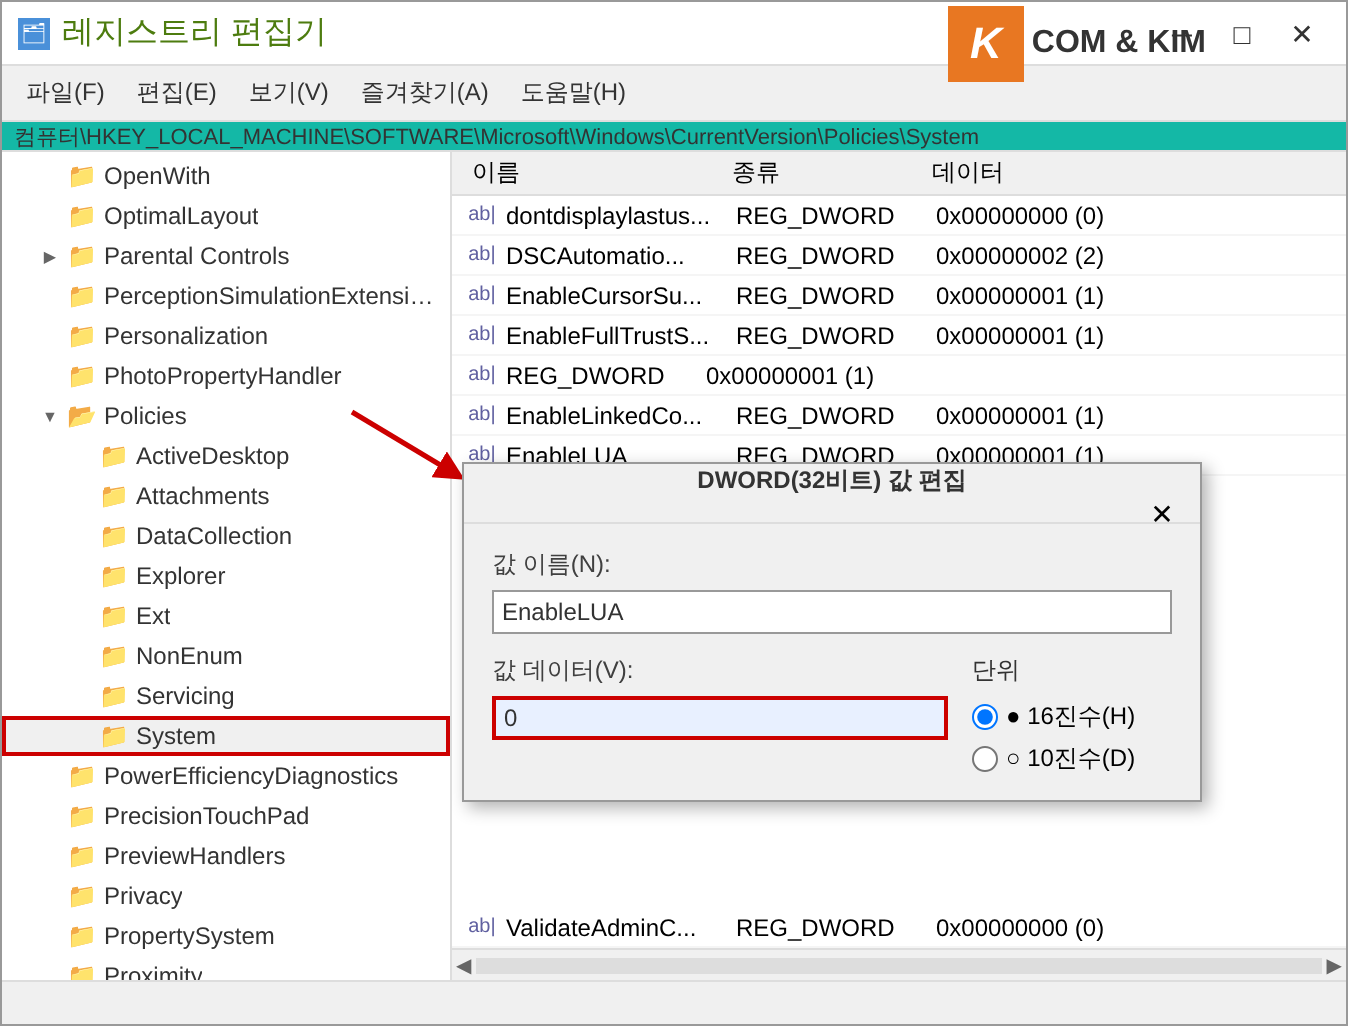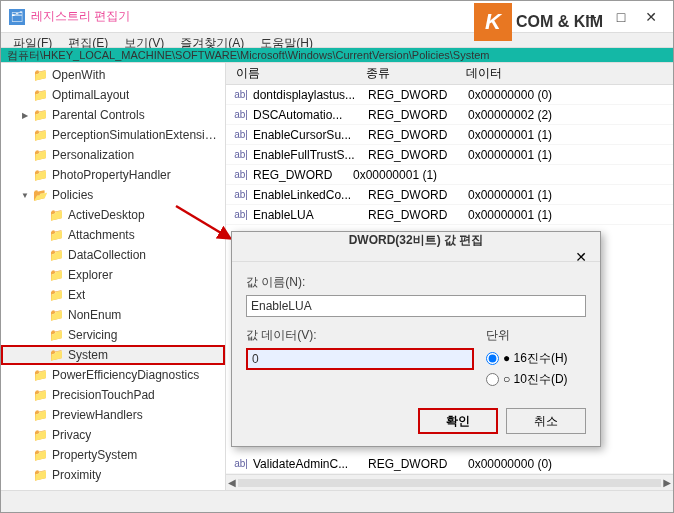--- a/index.html
+++ b/index.html
@@ -38,22 +38,22 @@
       background: #4a90d9;
       margin-right: 6px;
       display: flex;
       align-items: center;
       justify-content: center;
       font-size: 10px;
       color: white;
     }
     .title-bar-text {
       flex: 1;
-      font-size: 12px;
-      color: #ec4899;
+      font-size: 16px;
+      color: #4d7c0f;
     }
     .title-bar-buttons {
       display: flex;
       gap: 2px;
     }
     .title-btn {
       width: 28px;
       height: 28px;
       border: none;
       background: transparent;
@@ -88,23 +88,24 @@
     }
     .logo-text {
       font-size: 16px;
       font-weight: bold;
       color: #333;
       margin-left: 4px;
     }
 
     
     .menu-bar {
-      height: 15px;
-      background: #f0f0f0;
-      display: flex;
+      height: 28px;
+      background: #f0f0f0;
+      display: flex;
+      align-items: center;
       padding: 0 4px;
       border-bottom: 1px solid #ddd;
       flex-shrink: 0;
     }
     .menu-item {
       padding: 2px 8px;
       cursor: pointer;
       font-size: 12px;
       color: #333;
     }
@@ -646,19 +647,15 @@
               <input type="radio" name="base" checked="" style="">
               <span>● 16진수(H)</span>
             </label>
             <label class="dialog-radio-label" style="margin-top:4px;">
               <input type="radio" name="base" style="">
               <span>○ 10진수(D)</span>
             </label>
           </div>
         </div>
       </div>
-      <div class="dialog-footer">
-        <button class="dialog-btn confirm">확인</button>
-        <button class="dialog-btn">취소</button>
-      </div>
     </div>
   </div>
 </div>
 
 </body></html>

